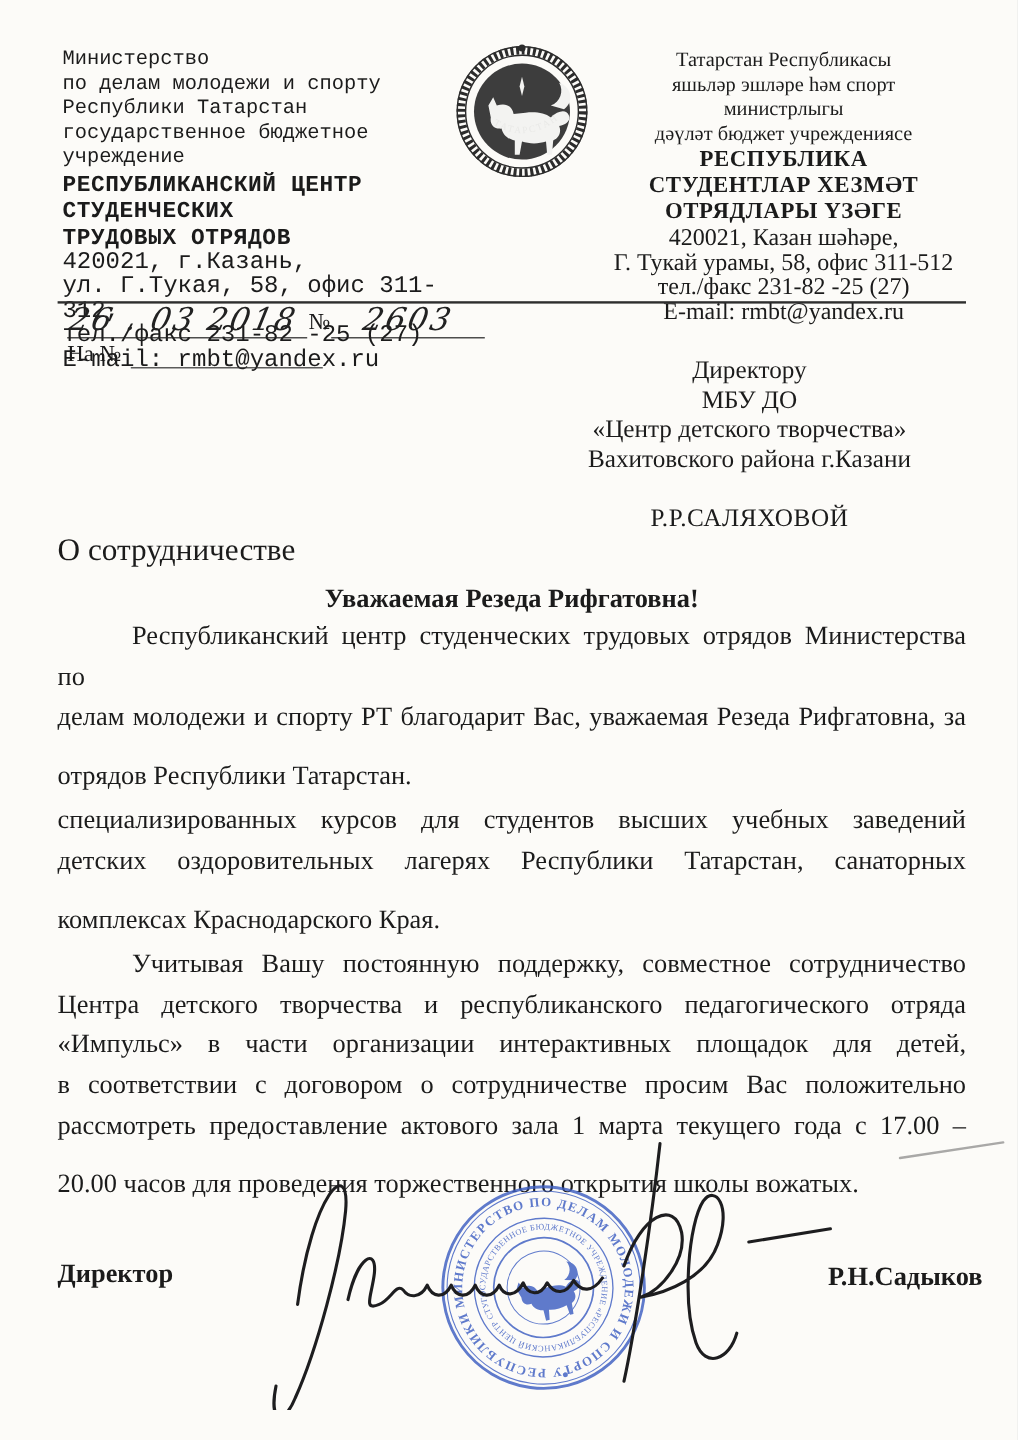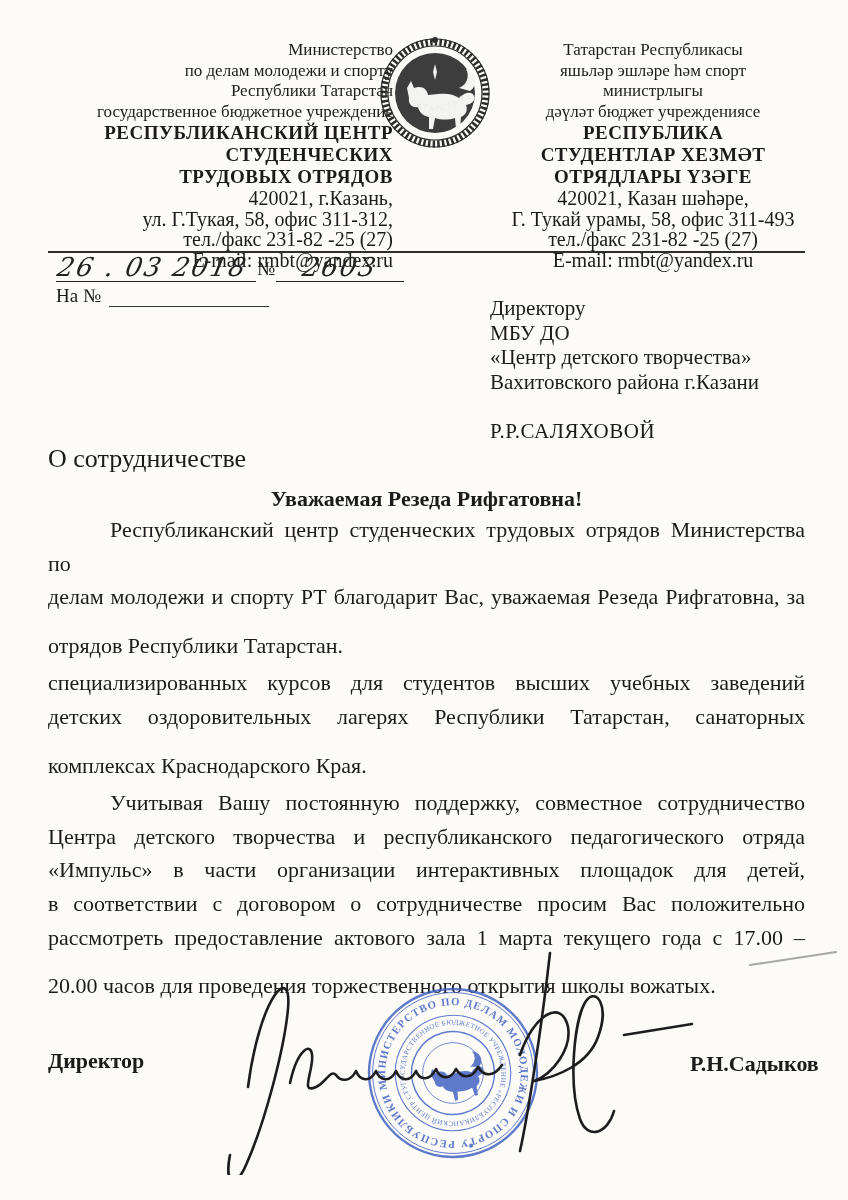--- a/index.html
+++ b/index.html
@@ -2,21 +2,21 @@
 <html><head>
 <meta charset="utf-8">
 <style>
   html,body{margin:0;padding:0;background:#e8e8e6;}
   .page{
     position:relative;width:848px;height:1200px;margin:0 auto;
     background:#fcfbf8;color:#1b1b1b;overflow:hidden;
     font-family:"Liberation Serif","DejaVu Serif",serif;
   }
   
-  .hdr-left{position:absolute;left:41px;top:40px;width:352px;text-align:right;}
+  .hdr-left{position:absolute;left:52px;top:40px;width:352px;text-align:left;font-family:Liberation Mono, monospace;}
   .hdr-right{position:absolute;left:488px;top:40px;width:330px;text-align:center;}
   .hdr-line{font-size:17px;line-height:20.5px;}
   .hdr-bold{font-size:19px;line-height:22px;font-weight:bold;letter-spacing:.5px;}
   .hdr-addr{font-size:20px;line-height:20.5px;}
   .emblem{position:absolute;left:379px;top:36px;width:112px;height:112px;}
   .hdr-rule{position:absolute;left:48px;top:251px;width:757px;height:2px;background:#2e2e2e;}
   
   .ref{position:absolute;left:56px;top:253px;width:420px;}
   .ref-row1{display:flex;align-items:flex-end;}
   .hand-wrap{border-bottom:1.6px solid #222;display:inline-block;}
@@ -24,21 +24,21 @@
     display:inline-block;font-family:"DejaVu Serif",serif;font-style:italic;
     font-size:26px;line-height:28px;transform:skewX(-12deg);
     letter-spacing:2px;color:#222;white-space:nowrap;
   }
   .ref-date-wrap{width:198px;padding-left:2px;}
   .ref-no{font-size:19px;line-height:26px;padding:0 1px;}
   .ref-num-wrap{width:128px;text-align:center;}
   .ref-row2{margin-top:3px;font-size:19px;display:flex;align-items:flex-end;}
   .ref-reply-line{display:inline-block;width:160px;border-bottom:1.4px solid #333;height:16px;margin-left:8px;}
   
-  .recipient{position:absolute;left:490px;top:296px;font-size:21px;line-height:24.5px;}
+  .recipient{position:absolute;left:490px;top:296px;font-size:21px;line-height:24.5px;text-align:center;}
   .recipient .name{margin-top:25px;letter-spacing:.5px;}
   
   .subject{position:absolute;left:48px;top:444px;font-size:26px;}
   .salutation{position:absolute;left:48px;top:486px;width:757px;text-align:center;font-weight:bold;font-size:22px;}
   
   .body-block{position:absolute;left:48px;top:513px;width:757px;font-size:22px;}
   .para{margin:0 0 4px 0;}
   .line{line-height:33.6px;text-align:justify;text-align-last:justify;}
   .line.first{text-indent:62px;}
   .line.last{text-align-last:left;margin-top:15px;}
@@ -86,21 +86,21 @@
 
   <div class="hdr-right">
     <div class="hdr-line">Татарстан Республикасы</div>
     <div class="hdr-line">яшьләр эшләре һәм спорт</div>
     <div class="hdr-line">министрлыгы</div>
     <div class="hdr-line">дәүләт бюджет учреждениясе</div>
     <div class="hdr-bold">РЕСПУБЛИКА</div>
     <div class="hdr-bold">СТУДЕНТЛАР ХЕЗМӘТ</div>
     <div class="hdr-bold">ОТРЯДЛАРЫ ҮЗӘГЕ</div>
     <div class="hdr-addr">420021, Казан шәһәре,</div>
-    <div class="hdr-addr">Г. Тукай урамы, 58, офис 311-493</div>
+    <div class="hdr-addr">Г. Тукай урамы, 58, офис 311-512</div>
     <div class="hdr-addr">тел./факс 231-82 -25 (27)</div>
     <div class="hdr-addr">E-mail: rmbt@yandex.ru</div>
   </div>
 
   <div class="hdr-rule"></div>
 
   <div class="ref">
     <div class="ref-row1">
       <span class="hand-wrap ref-date-wrap"><span class="hand">26 . 03 2018</span></span>
         <span class="ref-no">№</span>

